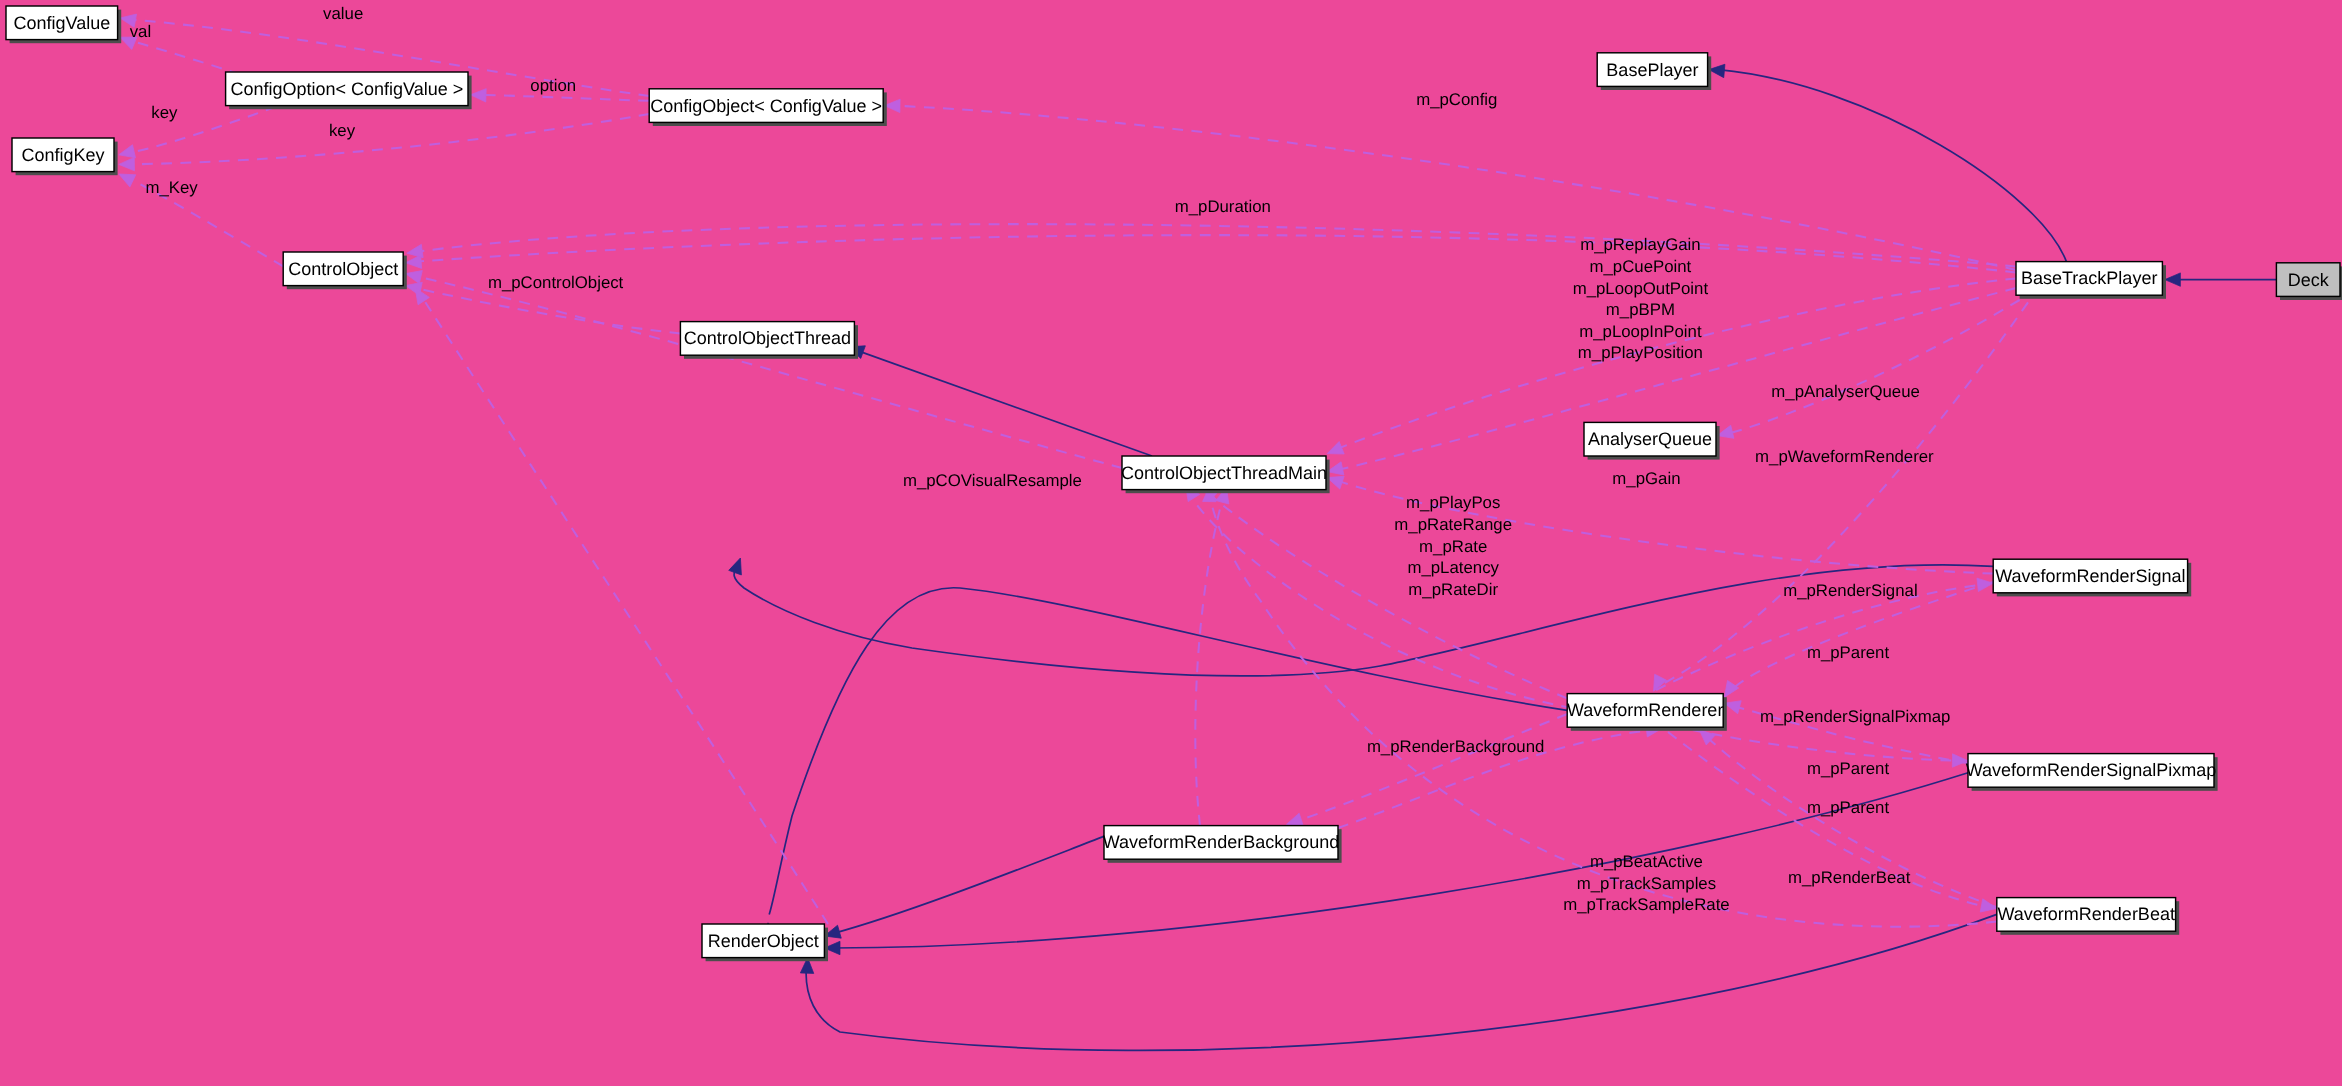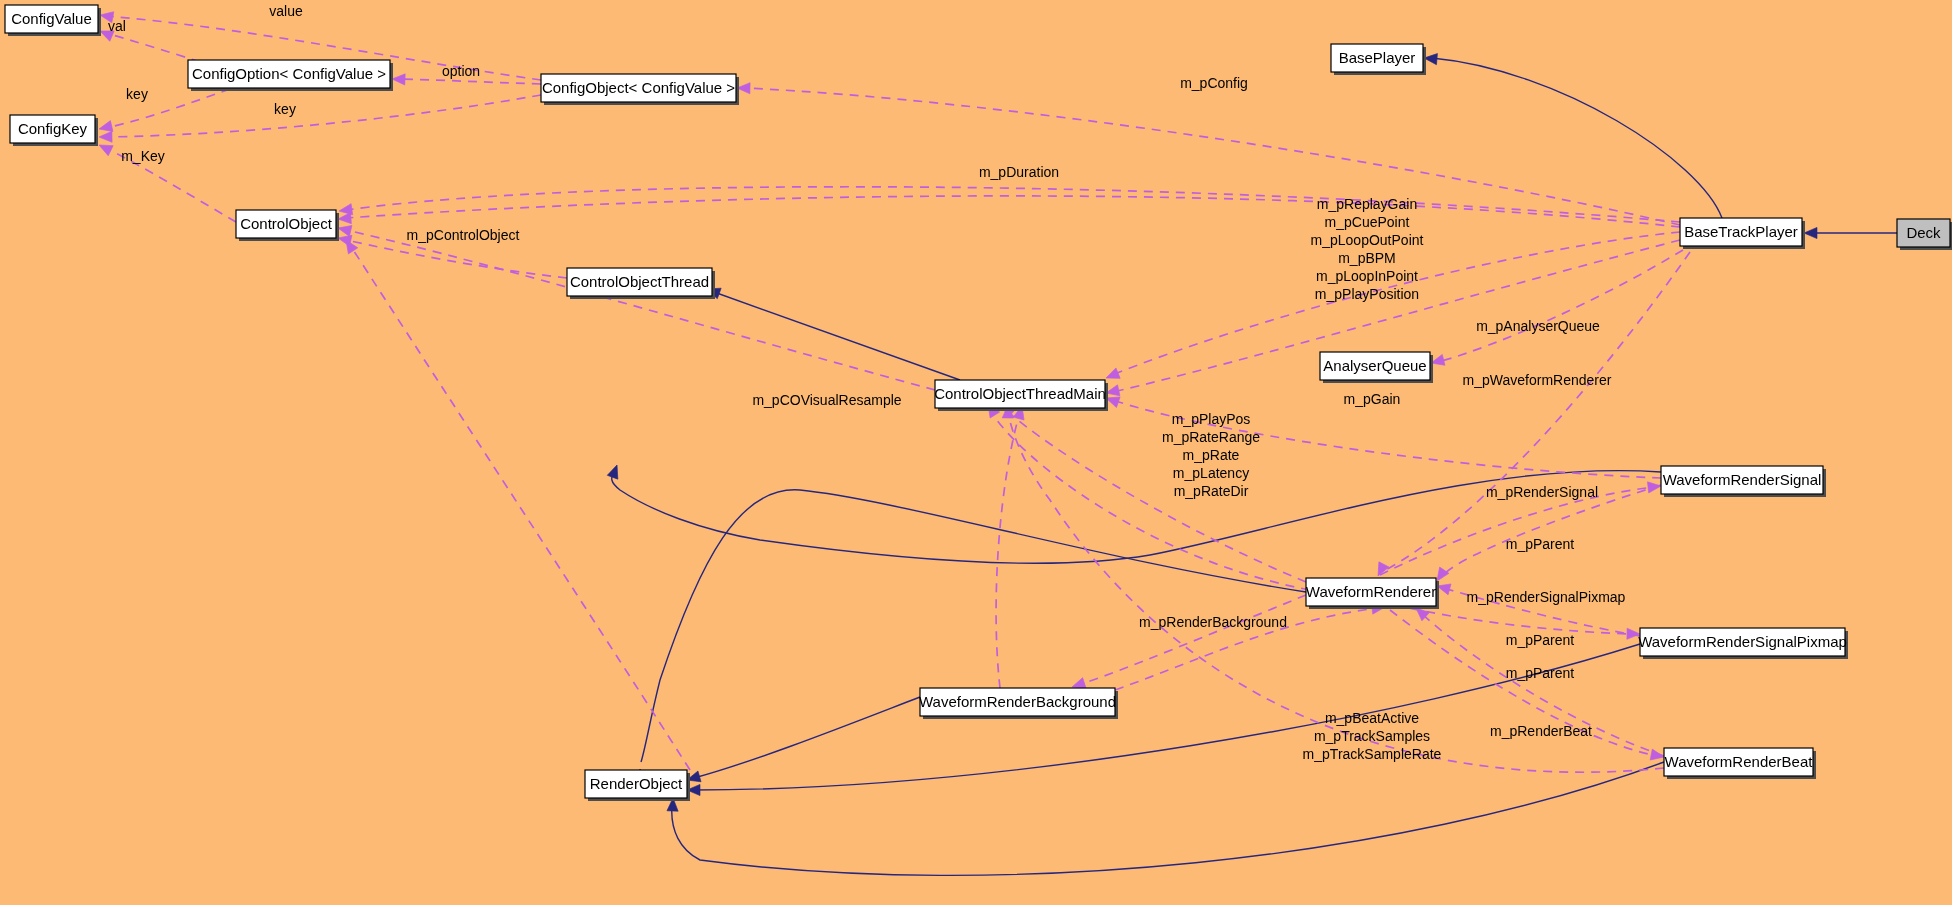--- a/index.html
+++ b/index.html
@@ -1,17 +1,17 @@
 <!DOCTYPE html>
 <html><head>
 <meta charset="utf-8">
 <style>
   html,body{margin:0;padding:0;background:#ffffff;}
   body{width:1952px;height:905px;font-family:"Liberation Sans",sans-serif;overflow:hidden;}
-  #diagram{position:relative;width:1952px;height:905px;background:#fdba74;}
+  #diagram{position:relative;width:1952px;height:905px;background:#ec4899;}
   svg{position:absolute;top:0;left:0;width:1952px;height:905px;}
   text{font-family:"Liberation Sans",sans-serif;}
   .node-label{font-size:15px;fill:#000000;dominant-baseline:middle;text-anchor:middle;}
   .edge-label{font-size:14px;fill:#000000;dominant-baseline:middle;text-anchor:middle;}
   .nodebox{stroke:#000000;stroke-width:1.2;}
   .inherit-edge{stroke:#26267f;stroke-width:1.4;fill:none;}
   .usage-edge{stroke:#bf5fdf;stroke-width:1.7;fill:none;stroke-dasharray:9,7;}
 </style>
 </head>
 <body>

